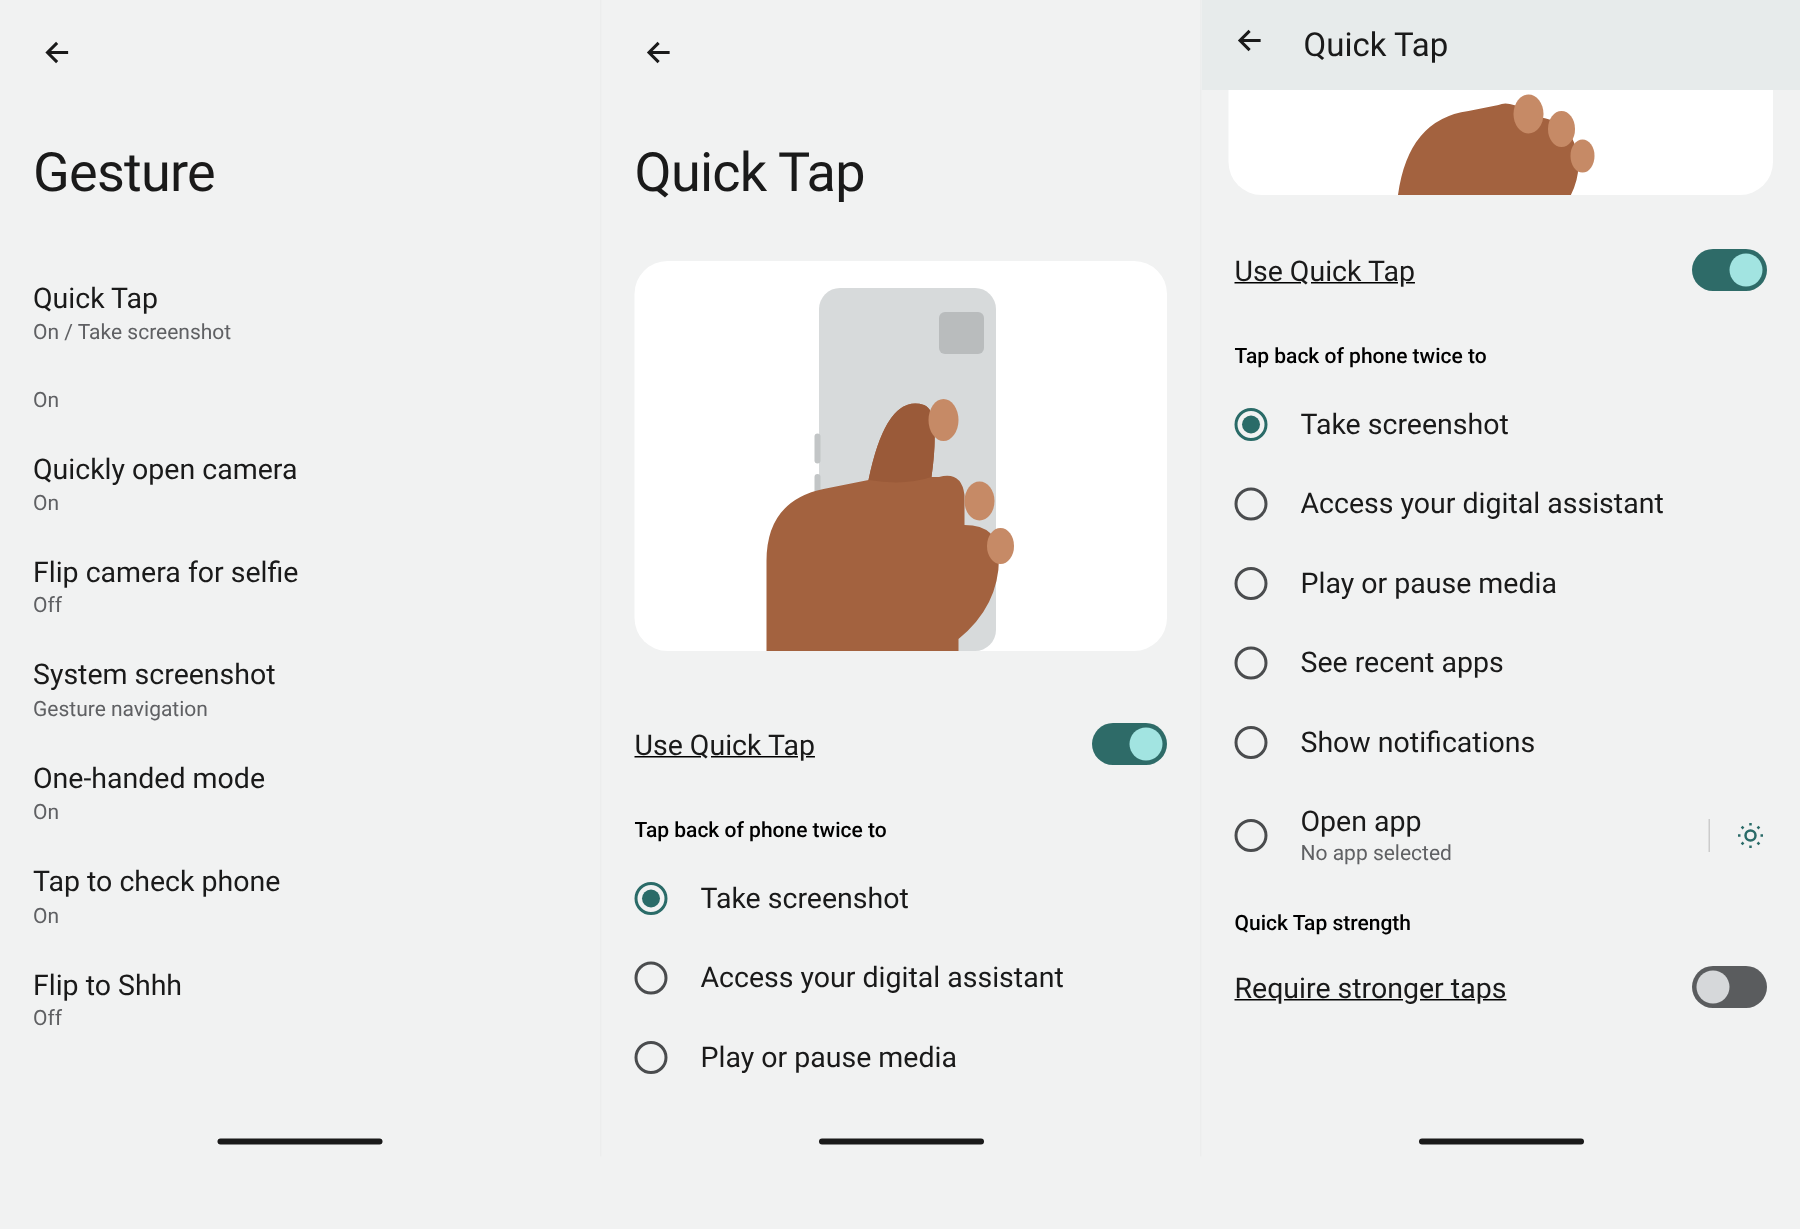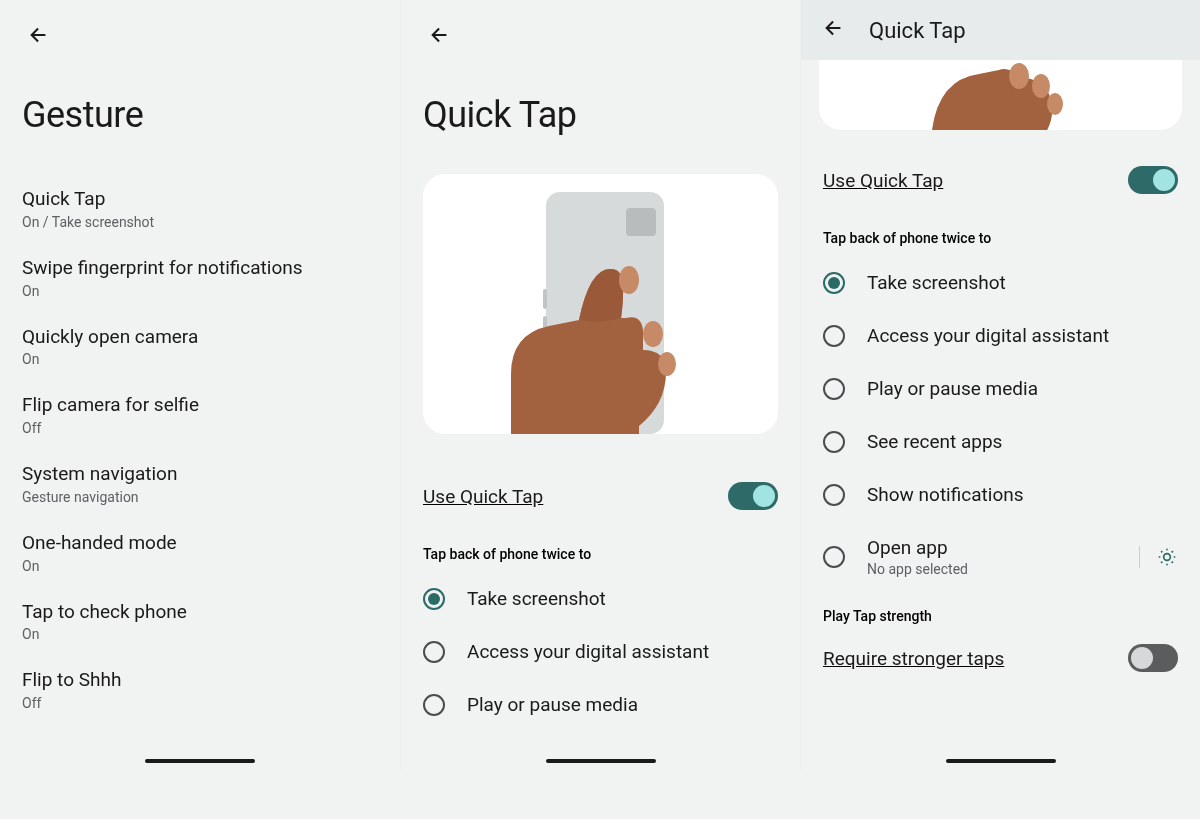--- a/index.html
+++ b/index.html
@@ -188,33 +188,32 @@
         <path fill="none" stroke="#1a1a1a" stroke-width="2.2" d="M19 12H5M11 5l-7 7 7 7"></path>
       </svg>
   </div>
   <div class="big-title">Gesture</div>
 
   <div class="list-item">
     <div class="title">Quick Tap</div>
     <div class="sub">On / Take screenshot</div>
   </div>
   <div class="list-item">
-    <div class="title">Swipe fingerprint for notifications</div>
     <div class="sub">On</div>
   </div>
   <div class="list-item">
     <div class="title">Quickly open camera</div>
     <div class="sub">On</div>
   </div>
   <div class="list-item">
     <div class="title">Flip camera for selfie</div>
     <div class="sub">Off</div>
   </div>
   <div class="list-item">
-    <div class="title">System navigation</div>
+    <div class="title">System screenshot</div>
     <div class="sub">Gesture navigation</div>
   </div>
   <div class="list-item">
     <div class="title">One-handed mode</div>
     <div class="sub">On</div>
   </div>
   <div class="list-item">
     <div class="title">Tap to check phone</div>
     <div class="sub">On</div>
   </div>
@@ -345,21 +344,21 @@
       <div class="sub">No app selected</div>
     </div>
     <div class="gear-btn">
       <svg width="20" height="20" viewBox="0 0 24 24">
         <path fill="none" stroke="#2a6b68" stroke-width="2" d="M12 8a4 4 0 100 8 4 4 0 000-8z"></path>
         <path fill="none" stroke="#2a6b68" stroke-width="2" d="M12 2v2M12 20v2M4.9 4.9l1.5 1.5M17.6 17.6l1.5 1.5M2 12h2M20 12h2M4.9 19.1l1.5-1.5M17.6 6.4l1.5-1.5"></path>
       </svg>
     </div>
   </div>
 
-  <div class="section-label">Play Tap strength</div>
+  <div class="section-label">Quick Tap strength</div>
 
   <div class="toggle-row" style="padding:10px 0">
     <div class="label">Require stronger taps</div>
     <div class="switch off">
         <div class="knob"></div>
       </div>
   </div>
 
   <div class="nav-indicator"></div>
 </div>

